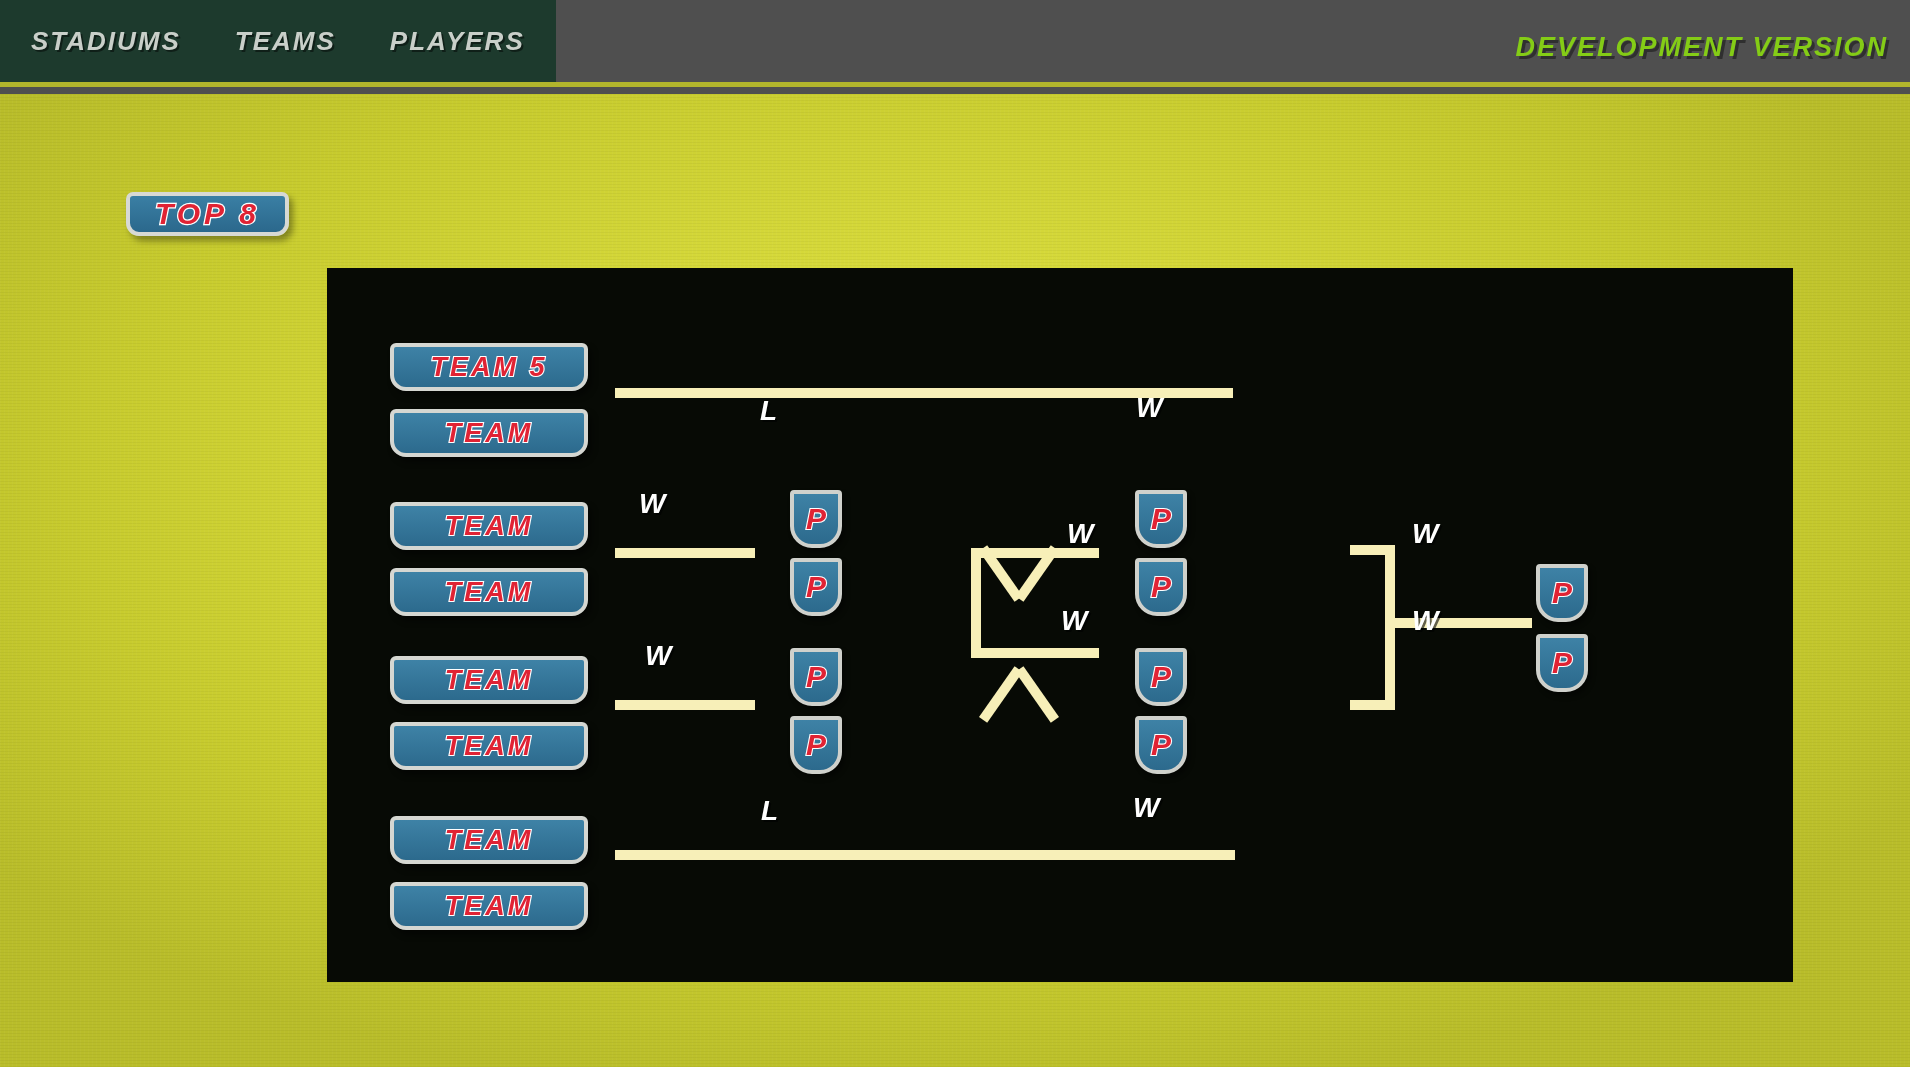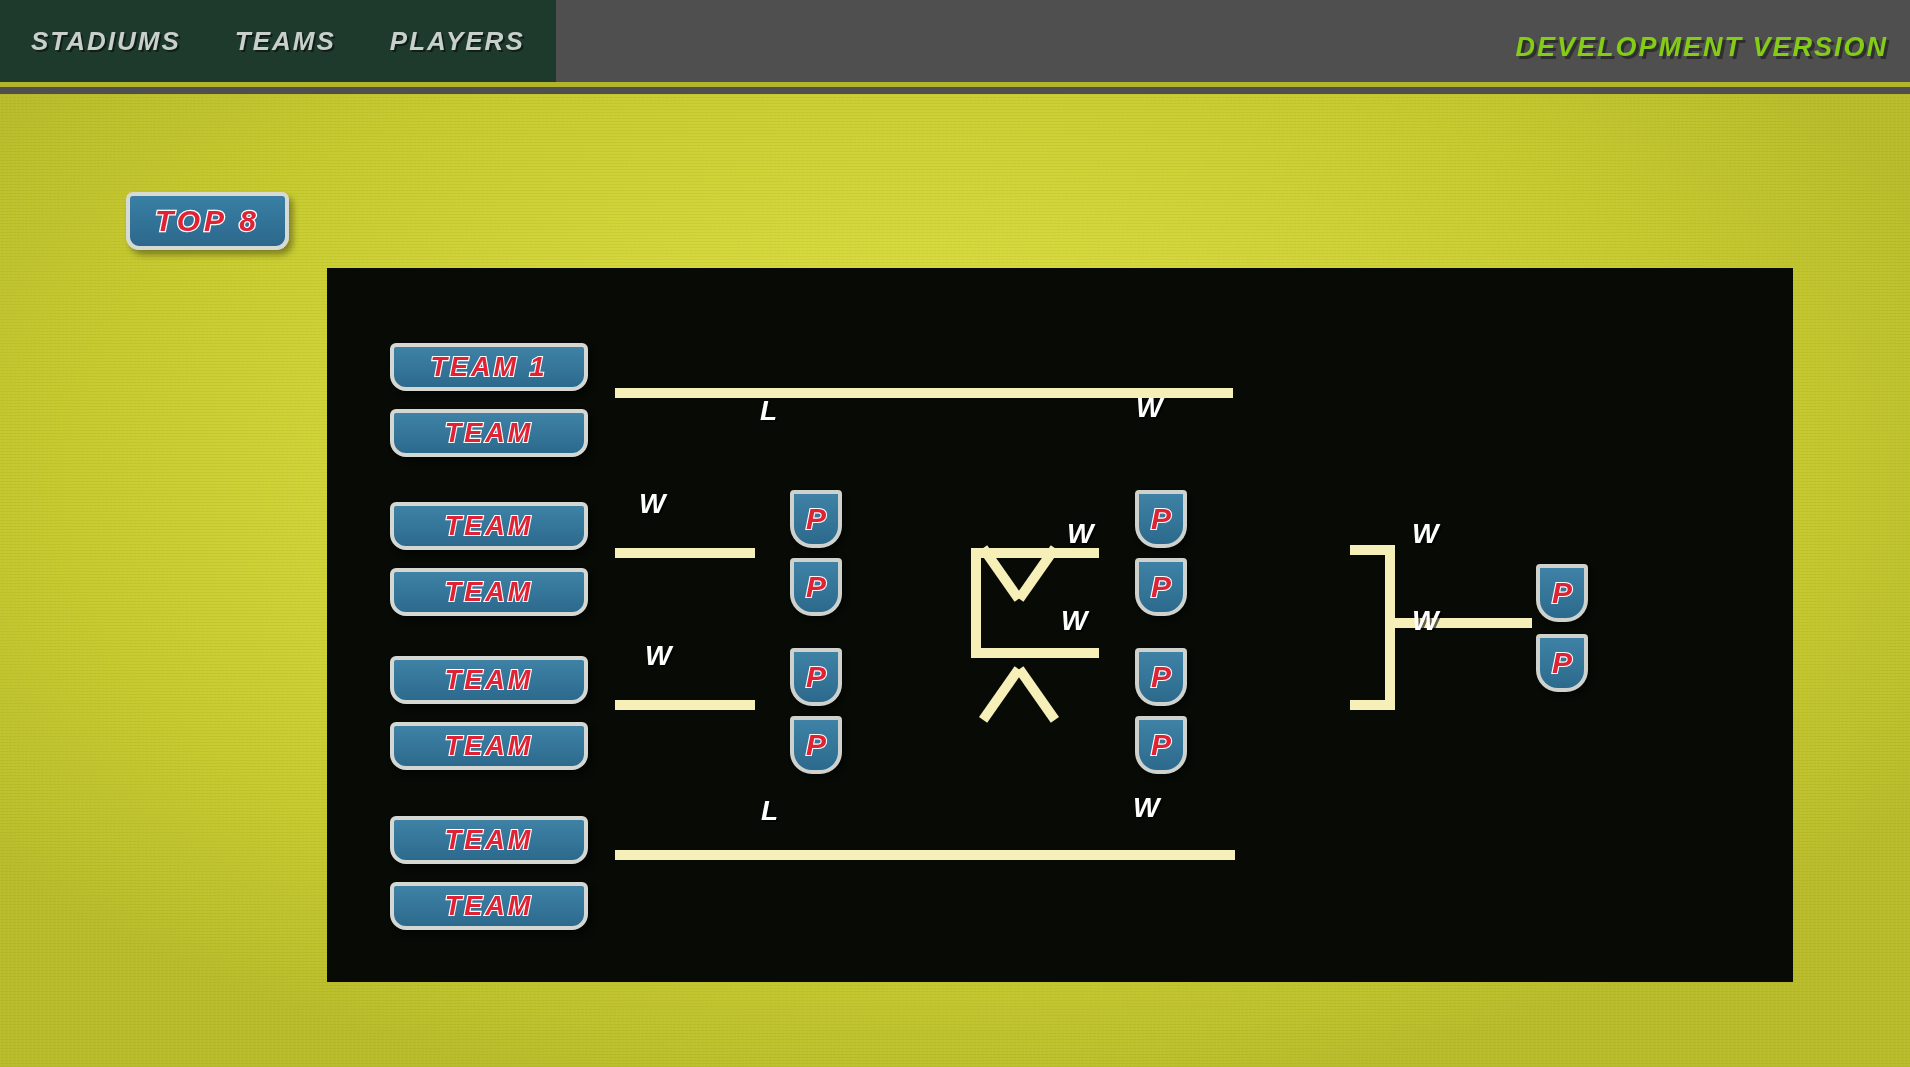--- a/index.html
+++ b/index.html
@@ -46,21 +46,21 @@
     margin-left:auto; display:flex; align-items:center; padding-right:22px;
     font-style:italic; font-weight:bold; font-size:27px; letter-spacing:2px;
     color:#84cc16; text-shadow:3px 3px 0 rgba(0,0,0,.4); white-space:nowrap;
   }
   #header-underline{
     position:absolute; left:0; top:82px; width:1910px; height:5px;
     background:#b2b52c; z-index:11;
   }
   
   #top8-badge{
-    position:absolute; left:126px; top:192px; width:163px; height:58px; z-index:6;
+    position:absolute; left:126px; top:192px; width:163px; height:44px; z-index:6;
     background:linear-gradient(#3a7fa4,#2b688c);
     border:4px solid #d7d9d4; border-radius:7px 7px 13px 13px;
     box-shadow:4px 5px 6px rgba(0,0,0,.35);
     display:flex; align-items:center; justify-content:center;
   }
   #top8-badge span{
     font-style:italic; font-weight:bold; font-size:30px; letter-spacing:4px;
     color:#e02334; -webkit-text-stroke:2.5px #ffffff; paint-order:stroke fill;
     white-space:nowrap;
   }
@@ -118,21 +118,21 @@
 </div>
 <div id="header-underline"></div>
 
 <div id="top8-badge">
   <span>TOP 8</span>
 </div>
 
 <div id="bracket-panel">
 
   <div class="team-btn" style="left:63px; top:75px;">
-      <span>TEAM 1</span>
+      <span>TEAM 5</span>
     </div>
   <div class="team-btn" style="left:63px; top:141px;">
       <span>TEAM</span>
     </div>
 
   <div class="team-btn" style="left:63px; top:234px;">
       <span>TEAM</span>
     </div>
   <div class="team-btn" style="left:63px; top:300px;">
       <span>TEAM</span>

